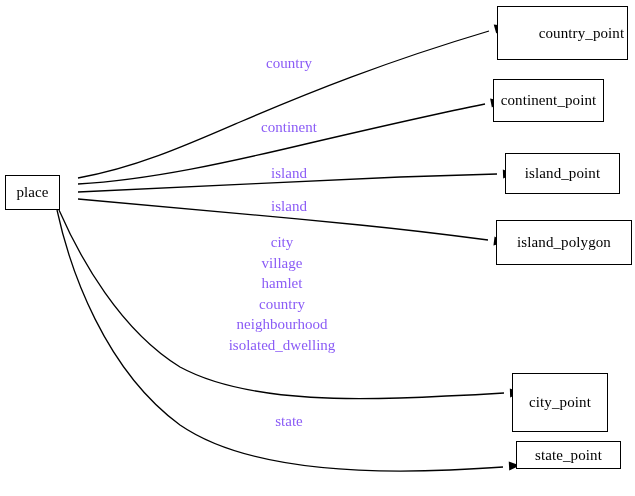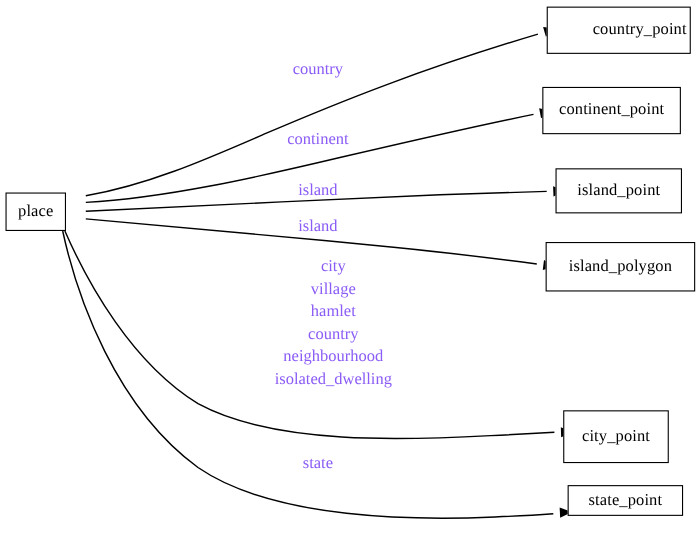--- a/index.html
+++ b/index.html
@@ -72,53 +72,53 @@
       <path d="M59,210 C80,258 120,330 180,367 C250,405 370,400 446,396 C470,395 488,394 504,393" fill="none" stroke="#000000" stroke-width="1.3"></path>
       <polygon points="0,-4.6 11,0 0,4.6" fill="#000000" transform="translate(510,393) rotate(-2)"></polygon>
       <path d="M57,210 C70,270 105,370 180,425 C250,473 380,473 450,470 C472,469 489,468 503,467" fill="none" stroke="#000000" stroke-width="1.3"></path>
       <polygon points="0,-4.6 11,0 0,4.6" fill="#000000" transform="translate(509,466) rotate(-3)"></polygon>
     </svg>
 
   <div id="nodes-layer">
       <div class="node-box" style="left: 5px; top: 175px; width: 55px; height: 35px;">
         <span>place</span>
       </div>
-      <div class="node-box" style="left: 497px; top: 6px; width: 131px; height: 43px; padding-left: 38px;">
+      <div class="node-box" style="left: 497px; top: 6px; width: 131px; height: 54px; padding-left: 38px;">
         <span>country_point</span>
       </div>
-      <div class="node-box" style="left: 493px; top: 79px; width: 126px; height: 43px;">
+      <div class="node-box" style="left: 493px; top: 79px; width: 111px; height: 43px;">
         <span>continent_point</span>
       </div>
       <div class="node-box" style="left: 505px; top: 153px; width: 115px; height: 41px;">
         <span>island_point</span>
       </div>
       <div class="node-box" style="left: 496px; top: 220px; width: 136px; height: 45px; text-align: right;">
         <span>island_polygon</span>
       </div>
-      <div class="node-box" style="left: 512px; top: 373px; width: 96px; height: 48px;">
+      <div class="node-box" style="left: 512px; top: 373px; width: 96px; height: 59px;">
         <span>city_point</span>
       </div>
       <div class="node-box" style="left: 516px; top: 441px; width: 105px; height: 28px;">
         <span>state_point</span>
       </div>
     </div>
   <div id="labels-layer">
       <div class="edge-label" style="left: 289px; top: 53px;">
         <div>country</div>
       </div>
       <div class="edge-label" style="left: 289px; top: 117px;">
         <div>continent</div>
       </div>
       <div class="edge-label" style="left: 289px; top: 163px;">
         <div>island</div>
       </div>
       <div class="edge-label" style="left: 289px; top: 196px;">
         <div>island</div>
       </div>
-      <div class="edge-label multiline" style="left: 303px; top: 232px;">
+      <div class="edge-label multiline" style="left: 282px; top: 232px;">
         <div>city</div>
         <div>village</div>
         <div>hamlet</div>
         <div>country</div>
         <div>neighbourhood</div>
         <div>isolated_dwelling</div>
       </div>
       <div class="edge-label" style="left: 289px; top: 411px;">
         <div>state</div>
       </div>

